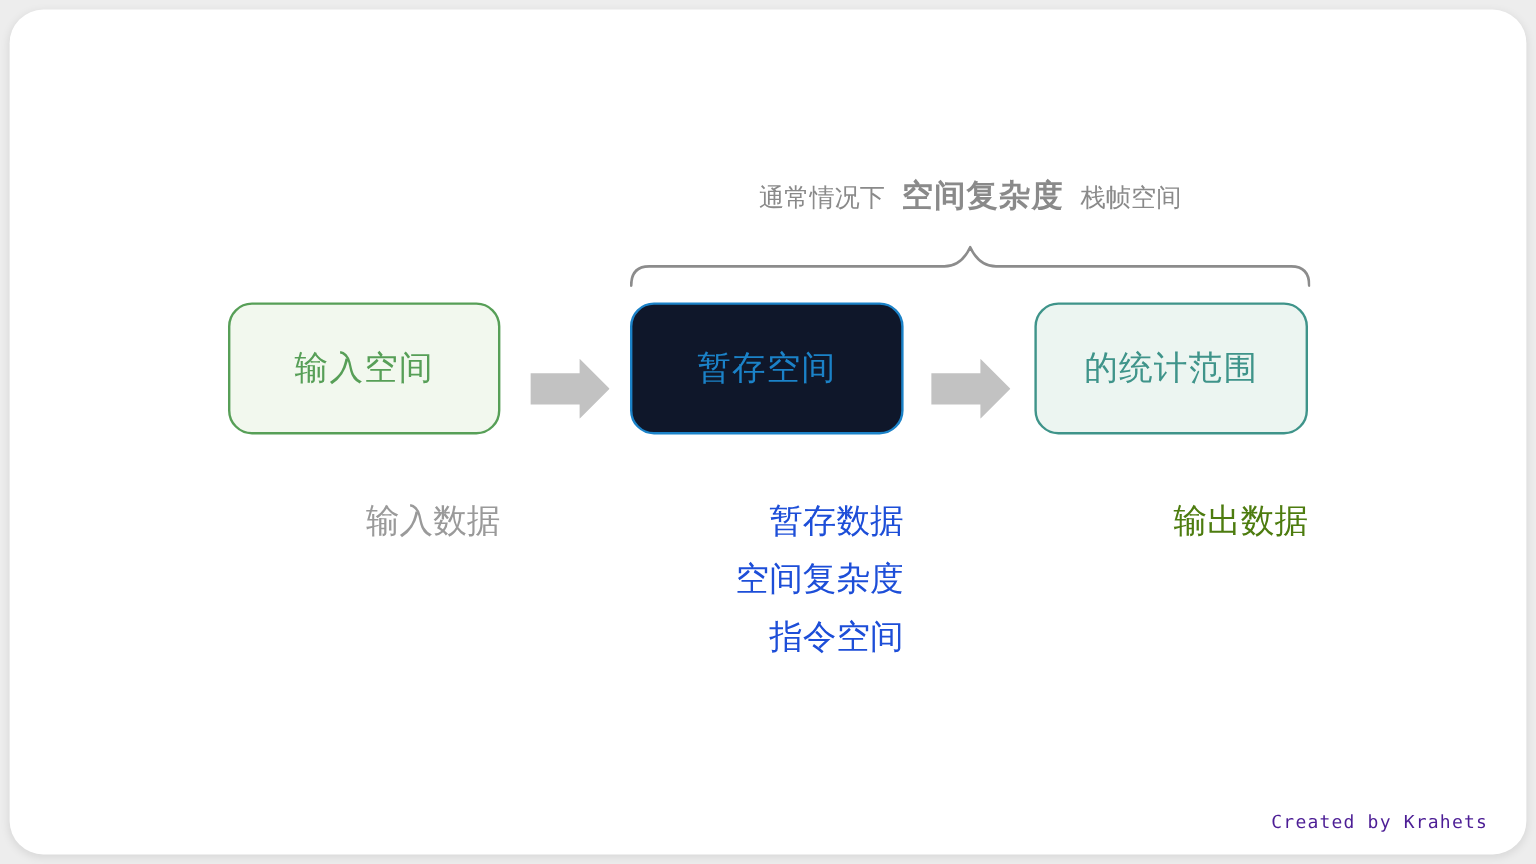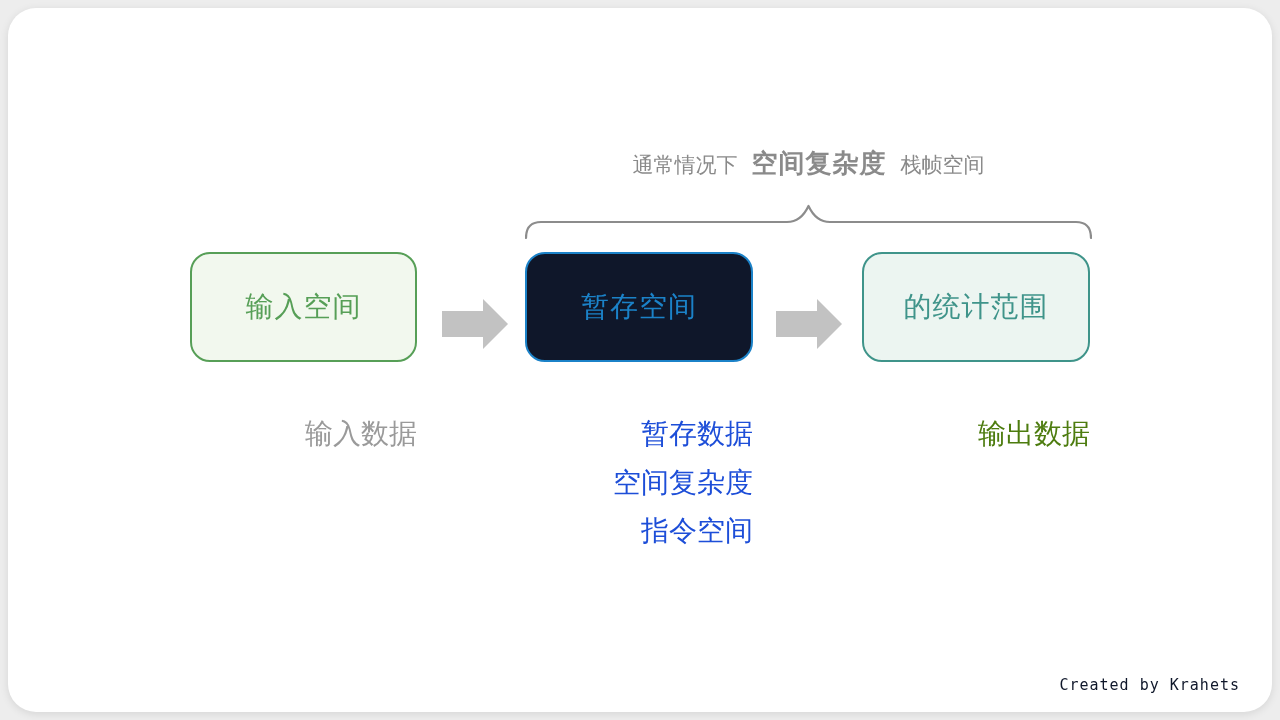--- a/index.html
+++ b/index.html
@@ -114,15 +114,15 @@
   <div class="col col-2" style="color: #1d4ed8;">
     <div>暂存数据</div>
     <div>空间复杂度</div>
     <div>指令空间</div>
   </div>
 
   <div class="col col-3" style="color: #4d7c0f;">
     <div>输出数据</div>
   </div>
 
-  <div class="credit" style="color: #0f172a; text-align: right;">Created by Krahets</div>
+  <div class="credit" style="color: #4c1d95; text-align: right;">Created by Krahets</div>
 
 </div>
 
 </body></html>

